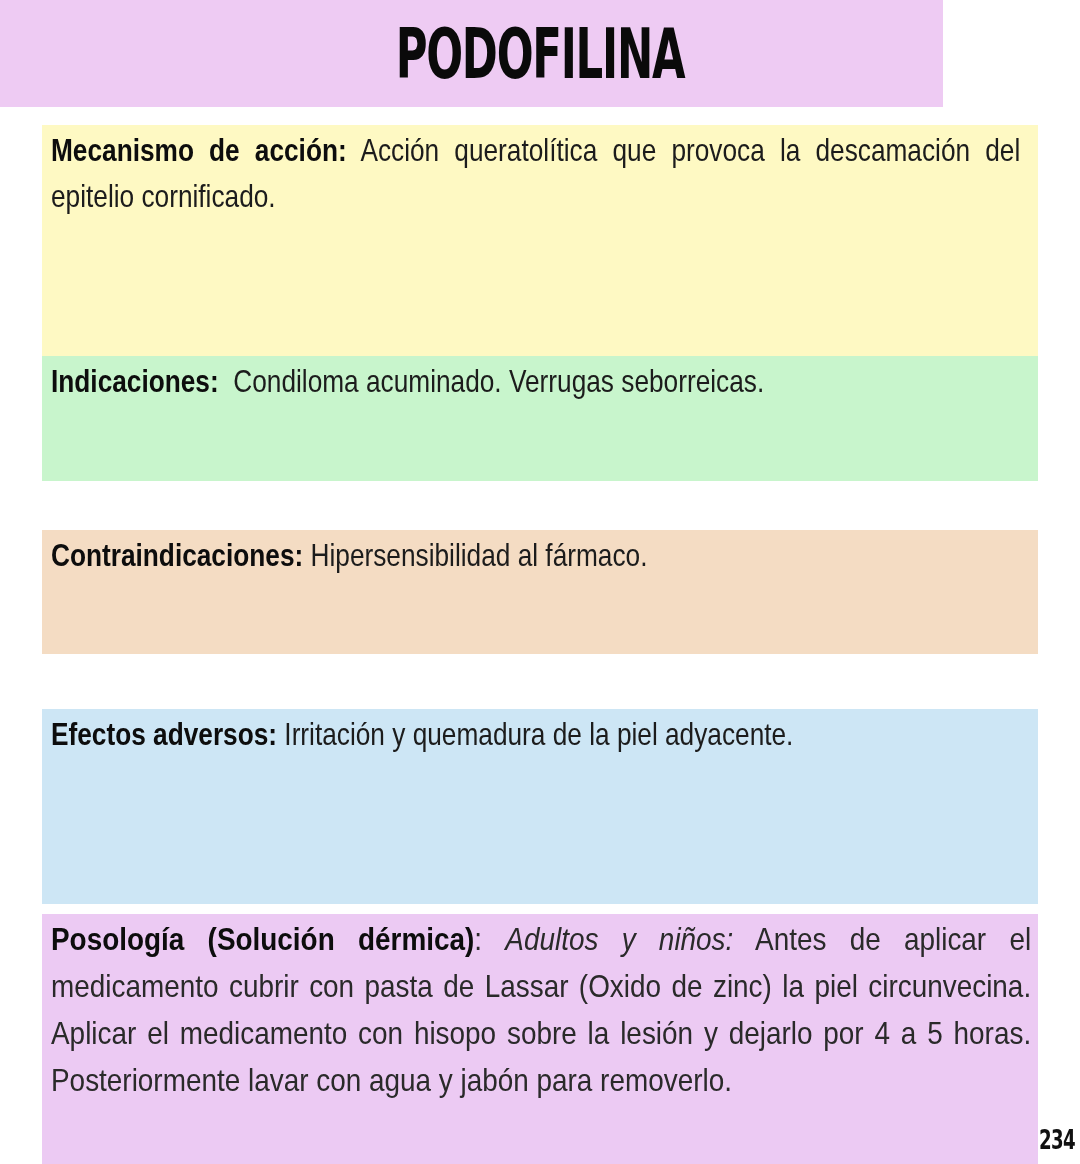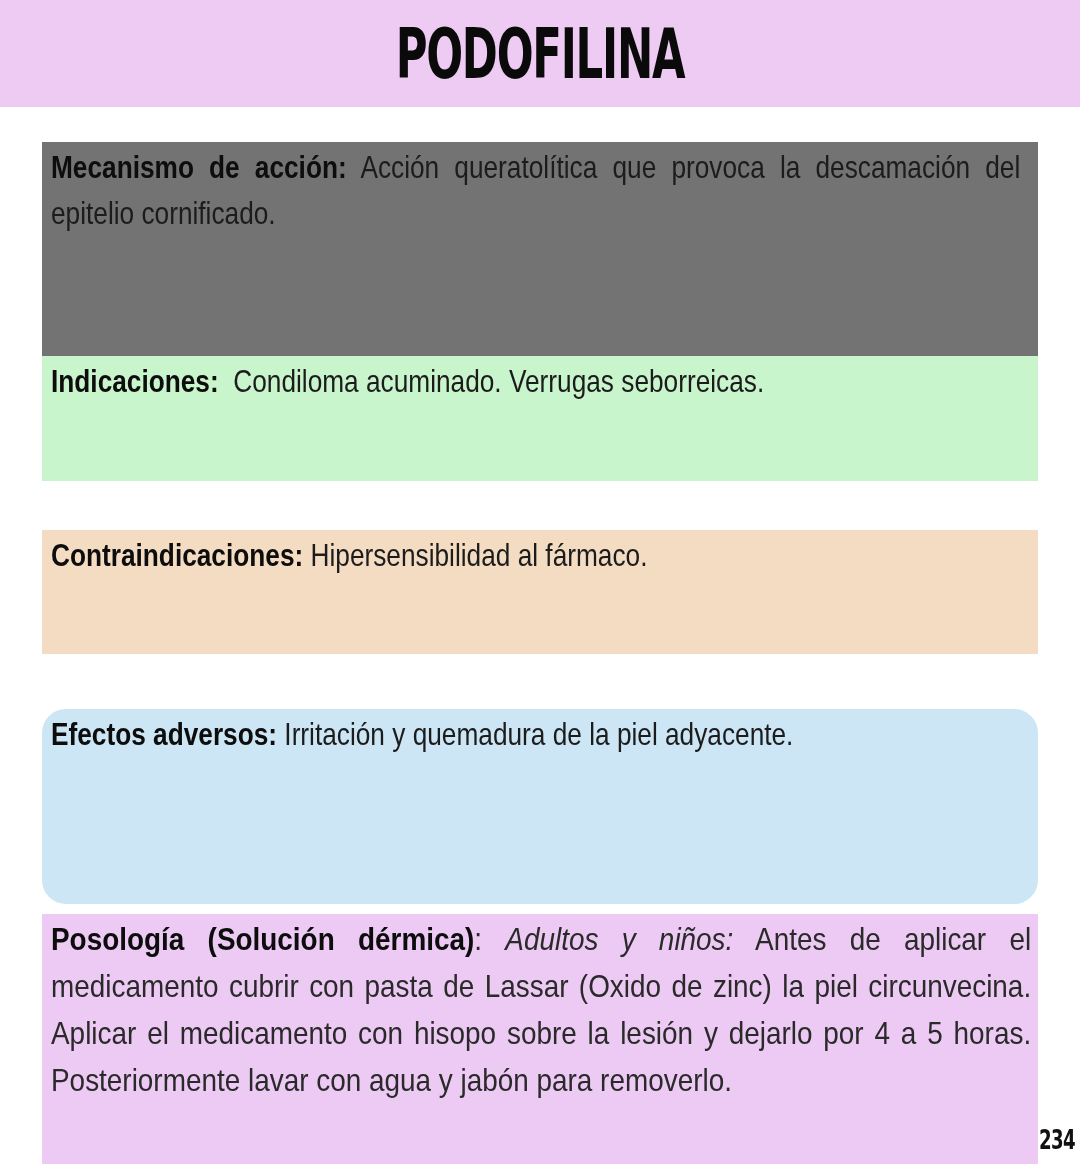--- a/index.html
+++ b/index.html
@@ -1,31 +1,31 @@
 <!DOCTYPE html>
 <html><head>
 <meta charset="utf-8">
 <style>
   html, body { margin:0; padding:0; }
   body { width:1080px; height:1164px; background:#ffffff; position:relative; overflow:hidden;
          font-family:"Liberation Sans", sans-serif; color:#1a1a1a; }
-  .header { position:absolute; left:0; top:0; width:1080px; height:107px; background:#eecbf3; }
+  .header { position:absolute; left:0; top:0; width:943px; height:107px; background:#eecbf3; }
   .title { position:absolute; left:0; top:12px; width:1080px; text-align:center;
            font-family:"DejaVu Sans", sans-serif; font-weight:bold; font-size:70px; line-height:84px;
            letter-spacing:-2px; color:#0a0a0a; transform:scaleX(0.62); transform-origin:center; }
   .box { position:absolute; left:42px; width:996px; overflow:hidden; }
   .inner { position:absolute; left:9px; top:2px; width:1182px; transform:scaleX(0.82); transform-origin:left top;
            font-size:32px; line-height:46px; text-align:justify; color:#1c1c1c; }
   .inner.wide { width:1124px; transform:scaleX(0.872); line-height:47px; color:#2a2a2a; }
   .lbl { font-weight:bold; color:#0d0d0d; }
   .ital { font-style:italic; }
-  .b1 { top:142px; height:240px; background:#737373; }
+  .b1 { top:125px; height:240px; background:#fef9c3; }
   .b2 { top:356px; height:125px; background:#c8f5cc; }
   .b3 { top:530px; height:124px; background:#f4dcc3; }
-  .b4 { top:709px; height:195px; background:#cde6f5;border-radius:24px; }
+  .b4 { top:709px; height:195px; background:#cde6f5; }
   .b5 { top:914px; height:290px; background:#eccaf3; }
   .page-num { position:absolute; left:1039px; top:1124px; font-family:"DejaVu Sans", sans-serif; font-weight:bold;
               font-size:26px; line-height:32px; color:#111; transform:scaleX(0.7); transform-origin:left top; letter-spacing:-1px; }
 </style>
 </head>
 <body>
 
 <div class="header">
   <div class="title">PODOFILINA</div>
 </div>

